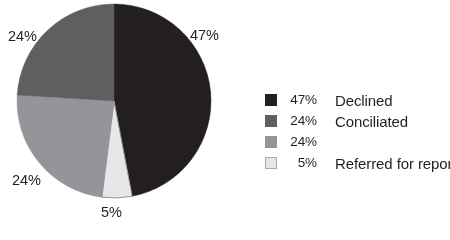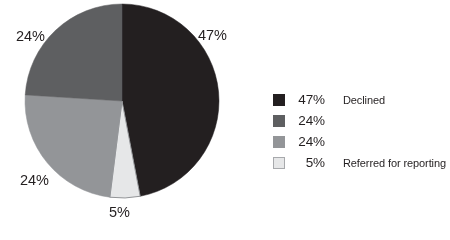--- a/index.html
+++ b/index.html
@@ -11,21 +11,21 @@
     width: 450px;
     height: 229px;
     position: relative;
     overflow: hidden;
     font-family: "Liberation Sans", sans-serif;
     color: #231f20;
   }
 
   #figure {
     position: absolute;
-    left: 8px;
+    left: 0;
     top: 0;
     width: 418px;
     height: 229px;
   }
 
   
   #pie-area {
     position: absolute;
     left: 0;
     top: 0;
@@ -76,21 +76,21 @@
     width: 34px;
     flex: 0 0 34px;
     text-align: right;
     font-size: 13.5px;
     line-height: 1;
     color: #231f20;
     margin-left: 6px;
     letter-spacing: -0.1px;
   }
   .legend-name {
-    font-size: 11px;
+    font-size: 15px;
     line-height: 1;
     color: #231f20;
     margin-left: 18px;
     white-space: nowrap;
     letter-spacing: -0.1px;
   }
 </style>
 </head>
 <body style="background: rgb(255, 255, 255);">
 
@@ -117,20 +117,21 @@
 
     <div class="legend-row">
       <span class="legend-swatch" style="background: rgb(35, 31, 32); border: 1px solid rgb(35, 31, 32);"></span>
       <span class="legend-pct">47%</span>
       <span class="legend-name">Declined</span>
     </div>
 
     <div class="legend-row">
       <span class="legend-swatch" style="background: rgb(94, 95, 97); border: 1px solid rgb(94, 95, 97);"></span>
       <span class="legend-pct">24%</span>
+      <span class="legend-name">Conciliated</span>
     </div>
 
     <div class="legend-row">
       <span class="legend-swatch" style="background: rgb(147, 149, 152); border: 1px solid rgb(147, 149, 152);"></span>
       <span class="legend-pct">24%</span>
     </div>
 
     <div class="legend-row">
       <span class="legend-swatch" style="background: rgb(230, 231, 232); border: 1px solid rgb(167, 169, 172);"></span>
       <span class="legend-pct">5%</span>

